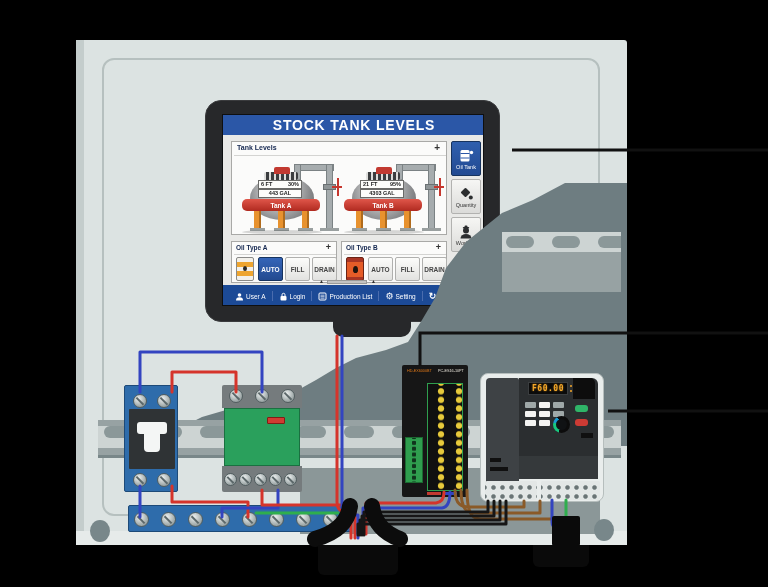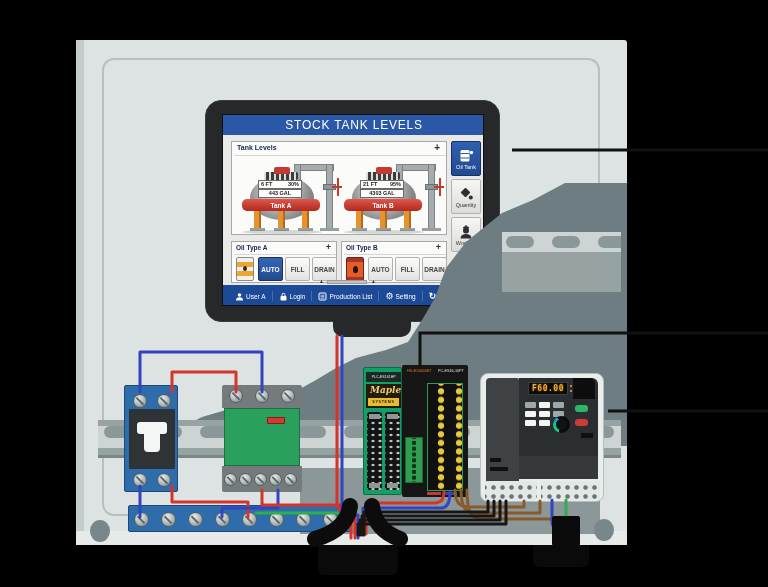--- a/index.html
+++ b/index.html
@@ -58,21 +58,21 @@
     <div class="screw" style="left:167px;top:6px;width:15px;height:15px"></div>
     <div class="screw" style="left:194px;top:6px;width:15px;height:15px"></div>
   </div>
 
   <div class="abs" style="left:205px;top:100px;width:295px;height:222px;background:#27282a;border-radius:16px;border:1px solid #3a3b3d"></div>
   <div class="abs" style="left:333px;top:316px;width:78px;height:21px;background:#27282a;border-radius:0 0 10px 10px"></div>
 
   <div class="abs" style="left:222px;top:114px;width:262px;height:192px;background:#e9e9e7;border:1px solid #0e0f10;overflow:hidden">
 
     <div class="abs" style="left:0;top:0;width:262px;height:20px;background:#2b57a7;display:flex;align-items:center;justify-content:center">
-      <span style="color:#fff;font-size:12px;font-weight:normal;letter-spacing:.8px">STOCK TANK LEVELS</span>
+      <span style="color:#fff;font-size:14px;font-weight:bold;letter-spacing:.8px">STOCK TANK LEVELS</span>
     </div>
 
     <div class="abs" style="left:8px;top:26px;width:216px;height:94px;background:#fbfbfa;border:1px solid #a9a9a7">
       <span style="position:absolute;left:5px;top:2px;font-size:7px;font-weight:bold;color:#13264f">Tank Levels</span>
       <span style="position:absolute;right:6px;top:0;font-size:10px;font-weight:bold;color:#333">+</span>
       <div class="abs" style="left:2px;top:13px;width:212px;height:1px;background:#d4d4d2"></div>
 
       <div class="abs" style="left:10px;top:16px;width:100px;height:76px">
         <div class="pipe" style="left:52px;top:6px;width:40px;height:7px"></div>
         <div class="pipe" style="left:52px;top:6px;width:7px;height:16px"></div>
@@ -295,39 +295,20 @@
   </div>
 
   <div class="abs" style="left:363px;top:365px;width:105px;height:132px">
     <div class="abs" style="left:39px;top:0;width:66px;height:132px;background:#161616;border-radius:2px">
       <span style="position:absolute;left:5px;top:3px;font-size:5px;color:#e07818;transform:scale(.75);transform-origin:left top;white-space:nowrap">HD-EX6000BT</span>
       <span style="position:absolute;left:36px;top:3px;font-size:5px;color:#e8e4da;transform:scale(.75);transform-origin:left top;white-space:nowrap">PC-ES16-10PT</span>
       <div class="abs" style="left:25px;top:18px;width:36px;height:108px;background:#101010;background-image:radial-gradient(circle,#e8ca3c 2.6px,#7a6a1a 3.2px,transparent 3.6px);background-size:18px 8.6px;background-position:4px 3px;border:1px solid #2f9e4e"></div>
       <div class="abs" style="left:3px;top:72px;width:18px;height:46px;background:#2f9e4e;border:1px solid #1c6a32;background-image:radial-gradient(circle,#10331c 2px,transparent 2.5px);background-size:100% 5.8px;background-position:center 2px"></div>
       <div class="abs" style="left:25px;top:127px;width:14px;height:3px;background:#c23a31"></div>
       <div class="abs" style="left:41px;top:127px;width:14px;height:3px;background:#3344c0"></div>
-    </div>
-    <div class="abs" style="left:0;top:2px;width:39px;height:128px;background:#12a066;border:1px solid #0b6b44;border-radius:2px">
-      <div class="abs" style="left:2px;top:4px;width:35px;height:10px;background:#1b2b24;display:flex;align-items:center;justify-content:center">
-        <span style="font-size:5px;color:#e8e8e6;transform:scale(.72);white-space:nowrap">PLC-ES161HP</span>
-      </div>
-      <div class="abs" style="left:2px;top:16px;width:35px;height:24px;background:#231a12">
-        <span style="position:absolute;left:4px;top:1px;font-size:9px;font-style:italic;font-weight:bold;color:#f2d264;font-family:'DejaVu Serif',serif">Maple</span>
-        <div class="abs" style="left:2px;top:14px;width:31px;height:8px;background:#e8bc2e;display:flex;align-items:center;justify-content:center">
-          <span style="font-size:5px;color:#1a1a1a;font-weight:bold;transform:scale(.72);letter-spacing:1px">SYSTEMS</span>
-        </div>
-      </div>
-      <div class="abs" style="left:3px;top:44px;width:15px;height:78px;background:#141414;border-radius:3px;background-image:radial-gradient(circle,#cfd6d6 1px,transparent 1.6px);background-size:7px 6px;background-position:2.5px 8px">
-        <div class="abs" style="left:2px;top:2px;width:11px;height:5px;background:#8f9697"></div>
-        <div class="abs" style="left:2px;top:71px;width:11px;height:5px;background:#8f9697"></div>
-      </div>
-      <div class="abs" style="left:21px;top:44px;width:15px;height:78px;background:#141414;border-radius:3px;background-image:radial-gradient(circle,#cfd6d6 1px,transparent 1.6px);background-size:7px 6px;background-position:2.5px 8px">
-        <div class="abs" style="left:2px;top:2px;width:11px;height:5px;background:#8f9697"></div>
-        <div class="abs" style="left:2px;top:71px;width:11px;height:5px;background:#8f9697"></div>
-      </div>
     </div>
   </div>
 
   <div class="abs" style="left:480px;top:373px;width:124px;height:129px;background:#e9edec;border:1px solid #b6bebd;border-radius:8px">
     <div class="abs" style="left:5px;top:4px;width:33px;height:120px;background:#3e4245;border-radius:4px 2px 2px 4px">
       <div class="abs" style="left:4px;top:80px;width:11px;height:4px;background:#101010"></div>
       <div class="abs" style="left:4px;top:89px;width:18px;height:4px;background:#101010"></div>
     </div>
     <div class="abs" style="left:38px;top:4px;width:79px;height:78px;background:#2b2e30;border-radius:0 6px 0 0"></div>
     <div class="abs" style="left:47px;top:8px;width:40px;height:13px;background:#0b0b0b;border:1px solid #3a3d3f;display:flex;align-items:center;justify-content:center">

